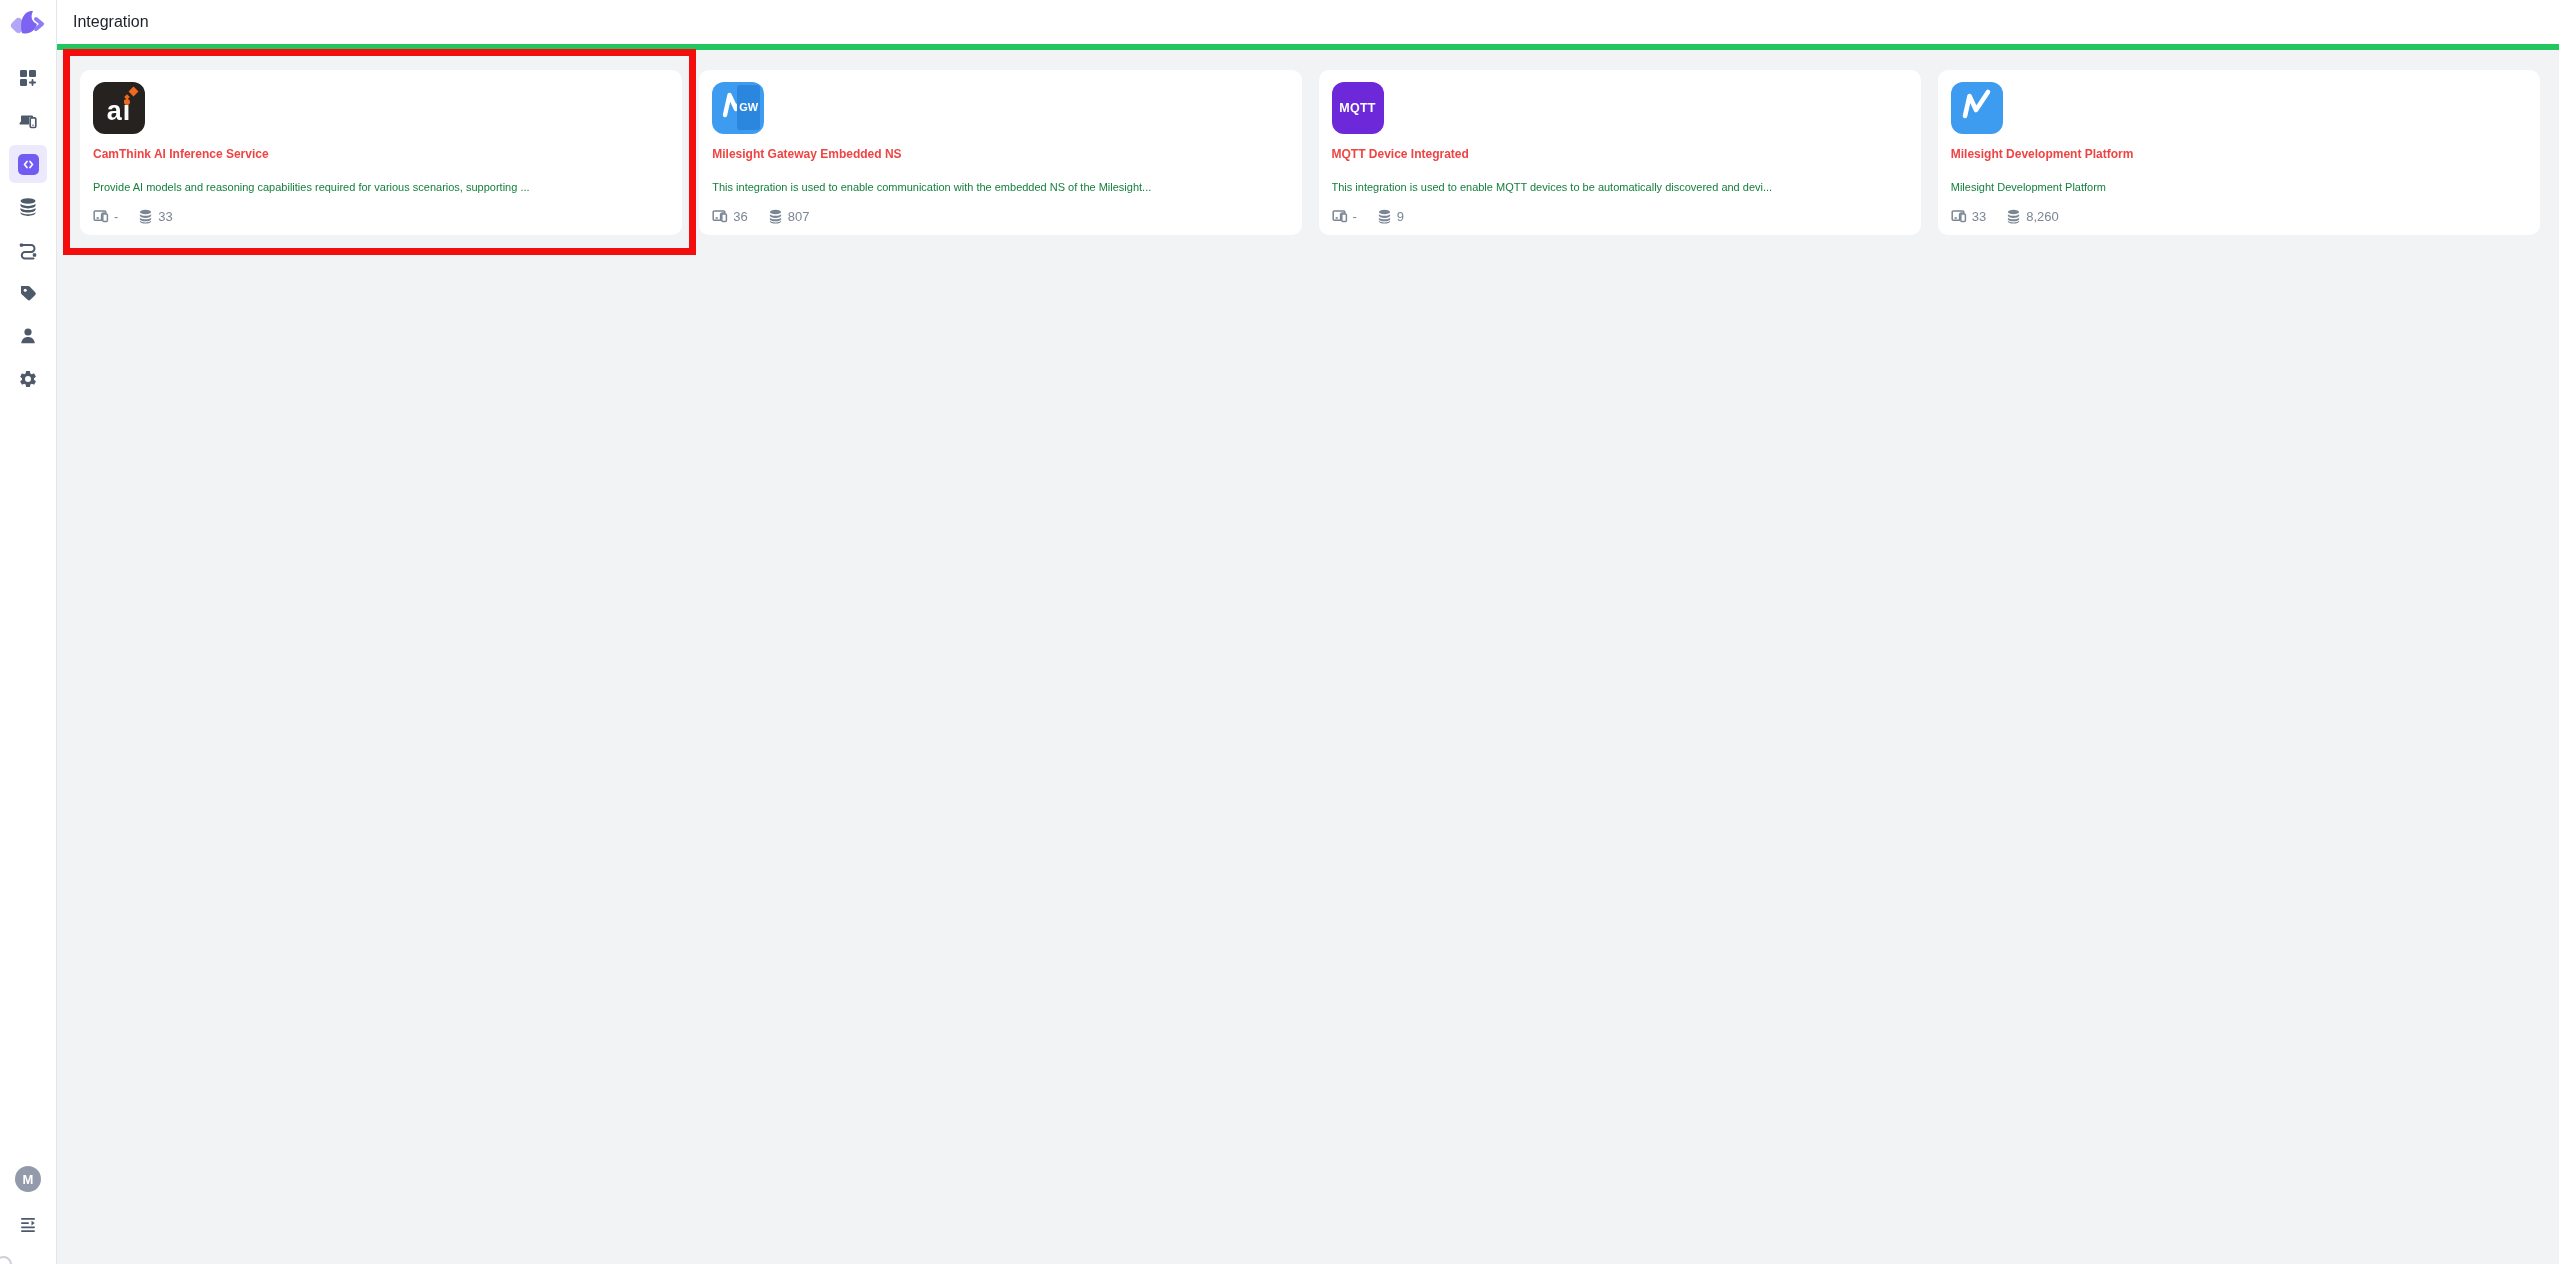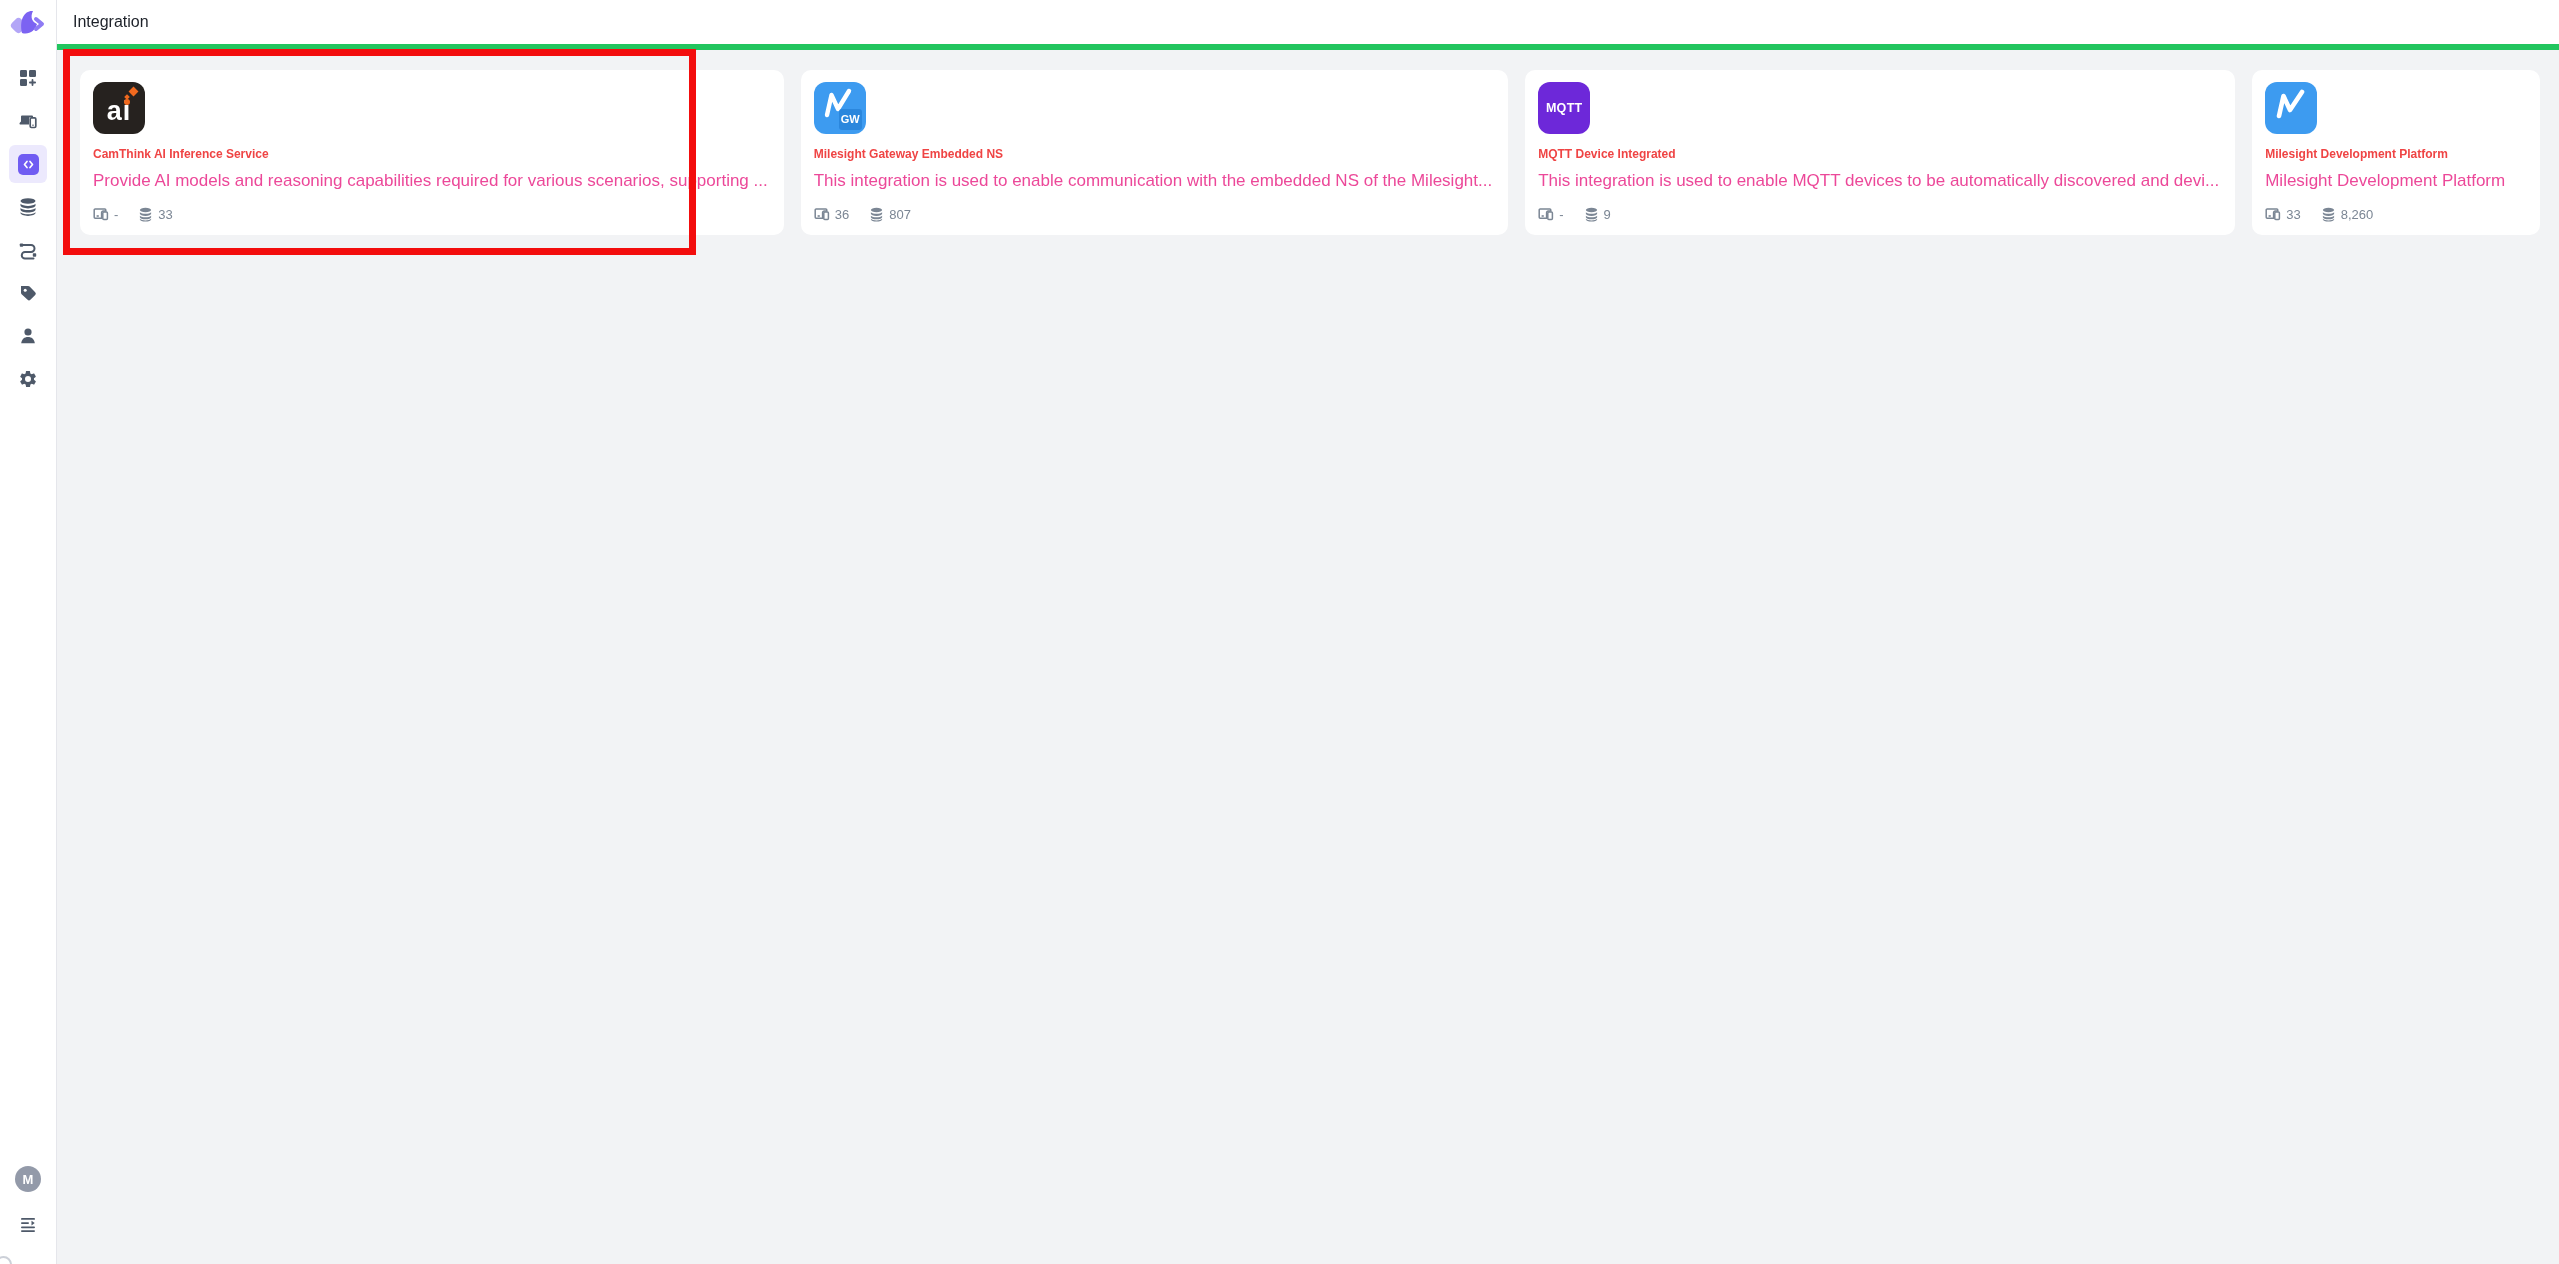--- a/index.html
+++ b/index.html
@@ -75,26 +75,26 @@
   .ai-text {
     color: #ffffff; font-size: 27px; font-weight: bold; letter-spacing: 1px;
     margin-top: 6px;
   }
   .ai-dot { position: absolute; left: 31px; top: 17px; width: 6px; height: 6px; border-radius: 50%; background: #f1691e; }
   .ai-spark1 { position: absolute; left: 37px; top: 6px; width: 7px; height: 7px; background: #f1691e; transform: rotate(45deg); }
   .ai-spark2 { position: absolute; left: 32px; top: 13px; width: 4px; height: 4px; background: #f1691e; transform: rotate(45deg); }
   .gw-badge {
     position: absolute; right: 4px; bottom: 4px;
     color: #ffffff; font-size: 11px; font-weight: bold;
-    background: #2b87dd; border-radius: 3px; padding: 4px 2px; line-height: 13px;
+    background: #2b87dd; border-radius: 3px; padding: 16px 2px; line-height: 13px;
   }
   .mqtt-text { color: #ffffff; font-size: 12.5px; font-weight: bold; letter-spacing: 0.3px; }
   .card-title { margin-top: 13px; font-size: 12px; font-weight: 700; color: #ef4444; white-space: nowrap; overflow: hidden; }
   .card-desc {
-    margin-top: 10px; font-size: 17px; color: #ec4899;
+    margin-top: 20px; font-size: 11px; color: #15803d;
     white-space: nowrap; overflow: hidden; text-overflow: ellipsis;
   }
   .card-footer { margin-top: 15px; display: flex; align-items: center; gap: 20px; }
   .stat { display: flex; align-items: center; gap: 5px; color: #7b8694; font-size: 13px; }
   .stat svg { display: block; }
 
   
   .highlight-rect {
     position: absolute; left: 63px; top: 49px; width: 633px; height: 206px;
     border: 7px solid #f30d0d; pointer-events: none; z-index: 5;

